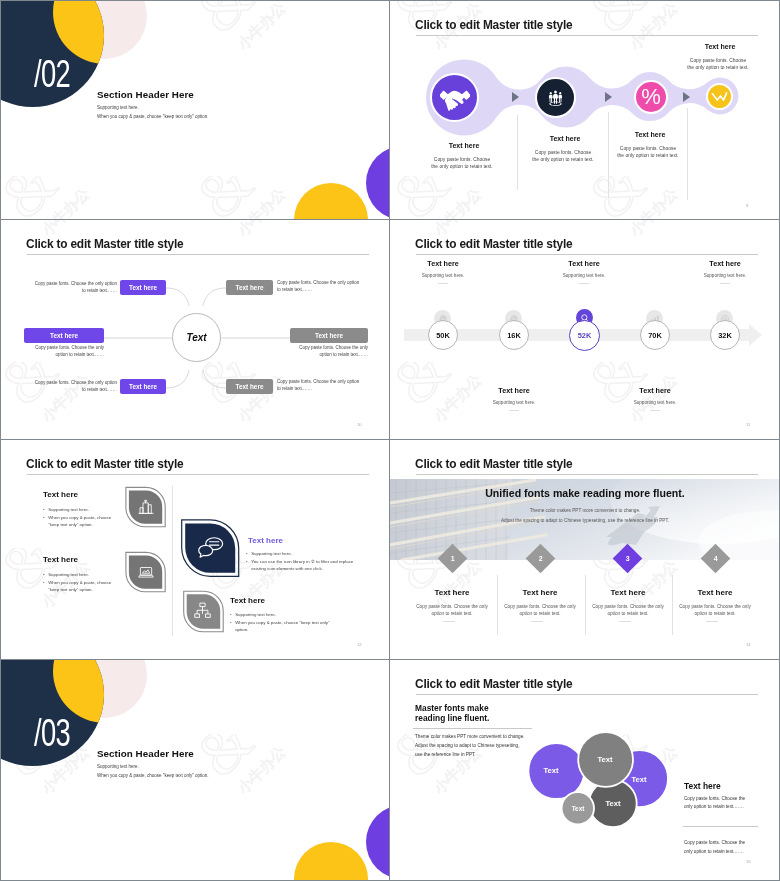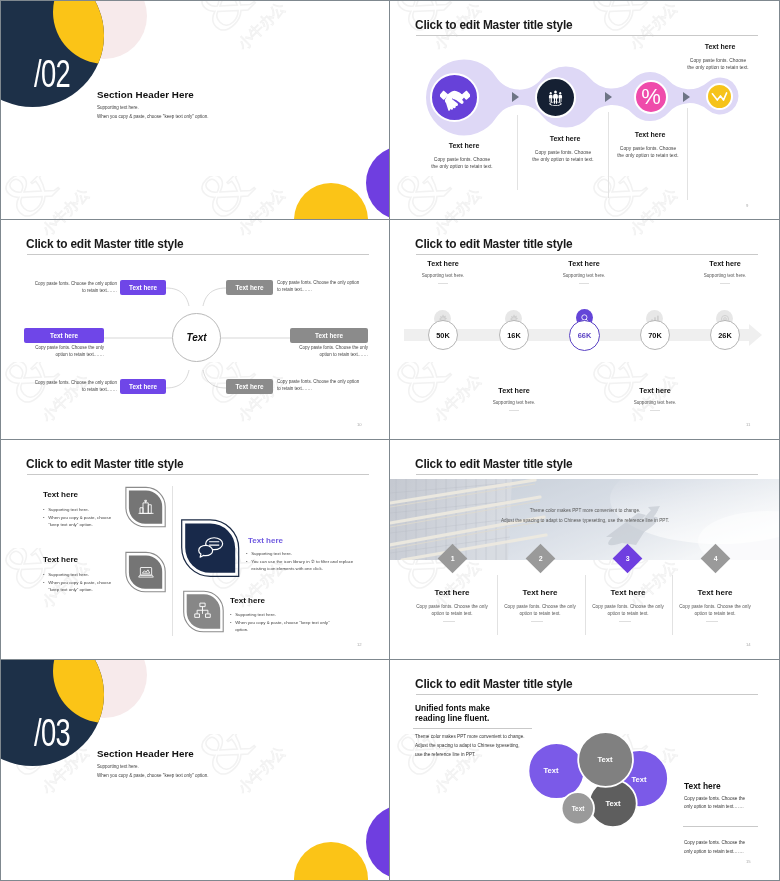--- a/index.html
+++ b/index.html
@@ -237,23 +237,23 @@
       <svg width="10" height="10" viewBox="0 0 24 24">
           <g fill="none" stroke="#cfcfcf" stroke-width="2.2">
             <circle cx="12" cy="12" r="8.5"></circle>
             <circle cx="12" cy="12" r="3.2"></circle>
           </g>
         </svg>
     </div>
 
     <div class="kcircle" style="left:38px;top:100px;width:30px;height:30px;">50K</div>
     <div class="kcircle" style="left:109px;top:100px;width:30px;height:30px;">16K</div>
-    <div class="kcircle" style="left:179px;top:100px;width:31px;height:31px;border-color:#5b43c4;color:#5b43c4;">66K</div>
+    <div class="kcircle" style="left:179px;top:100px;width:31px;height:31px;border-color:#5b43c4;color:#5b43c4;">52K</div>
     <div class="kcircle" style="left:250px;top:100px;width:30px;height:30px;">70K</div>
-    <div class="kcircle" style="left:320px;top:100px;width:30px;height:30px;">26K</div>
+    <div class="kcircle" style="left:320px;top:100px;width:30px;height:30px;">32K</div>
 
     <div class="k-h" style="left:18px;top:39px;width:70px;">Text here</div>
     <div class="k-p" style="left:18px;top:53px;width:70px;">Supporting text here.</div>
     <div class="k-dash" style="left:48px;top:63px;width:10px;"></div>
 
     <div class="k-h" style="left:159px;top:39px;width:70px;">Text here</div>
     <div class="k-p" style="left:159px;top:53px;width:70px;">Supporting text here.</div>
     <div class="k-dash" style="left:189px;top:63px;width:10px;"></div>
 
     <div class="k-h" style="left:300px;top:39px;width:70px;">Text here</div>
@@ -416,20 +416,21 @@
               <path d="M0 28 L145 5"></path>
                 <path d="M0 48 L150 22"></path>
                 <path d="M0 70 L154 42"></path>
             </g>
           </g>
           <rect x="0" y="0" width="389" height="81" fill="#ffffff" opacity="0.34"></rect>
         </g>
       </svg>
     </div>
 
+    <div class="b-h" style="left:60px;top:47px;width:270px;font-size:10.6px;">Unified fonts make reading more fluent.</div>
     <div class="b-p" style="left:80px;top:67px;width:230px;">Theme color makes PPT more convenient to change.</div>
     <div class="b-p" style="left:60px;top:77px;width:270px;">Adjust the spacing to adapt to Chinese typesetting, use the reference line in PPT.</div>
 
     <div class="dia" style="left:52px;top:108px;background:#9a9a9a;">
         <span>1</span>
       </div>
     <div class="dia" style="left:140px;top:108px;background:#9a9a9a;">
         <span>2</span>
       </div>
     <div class="dia" style="left:227px;top:108px;background:#6f3ee0;">
@@ -467,21 +468,21 @@
     <div class="sec-title" style="left:96px;top:88px;">Section Header Here</div>
     <div class="sec-sub1" style="left:96px;top:103.5px;">Supporting text here.</div>
     <div class="sec-sub2" style="left:96px;top:112.5px;">When you copy &amp; paste, choose "keep text only" option.</div>
     <div class="sec-purple" style="left:365px;top:145px;width:74px;height:74px;"></div>
     <div class="sec-yellow" style="left:293px;top:182px;width:74px;height:74px;"></div>
   </div>
   <div class="slide">
     <div class="stitle" style="left:25px;top:17px;">Click to edit Master title style</div>
     <div class="trule" style="left:26px;top:34px;width:342px;"></div>
 
-    <div class="v-h" style="left:25px;top:42.5px;">Unified fonts make</div>
+    <div class="v-h" style="left:25px;top:42.5px;">Master fonts make</div>
     <div class="v-h" style="left:25px;top:52.5px;">reading line fluent.</div>
     <div class="trule" style="left:23px;top:68px;width:119px;"></div>
     <div class="v-p" style="left:25px;top:73px;">Theme color makes PPT more convenient to change.</div>
     <div class="v-p" style="left:25px;top:82px;">Adjust the spacing to adapt to Chinese typesetting,</div>
     <div class="v-p" style="left:25px;top:91px;">use the reference line in PPT.</div>
 
     <svg class="wm" width="390" height="221" viewBox="390 660 390 221">
       <circle cx="556.4" cy="771" r="27.9" fill="#7b5ae8" stroke="#fff" stroke-width="1.6"></circle>
       <circle cx="639.5" cy="778.7" r="28.4" fill="#7b5ae8" stroke="#fff" stroke-width="1.6"></circle>
       <circle cx="612.9" cy="803.4" r="23.8" fill="#5e5e5e" stroke="#fff" stroke-width="1.8"></circle>

